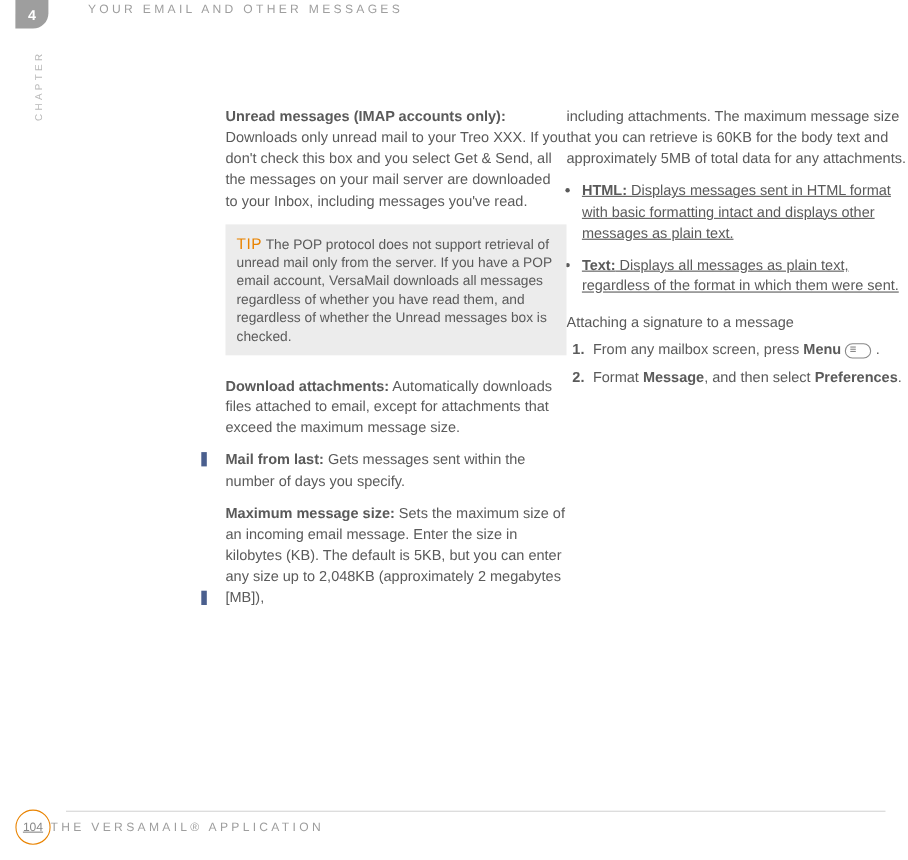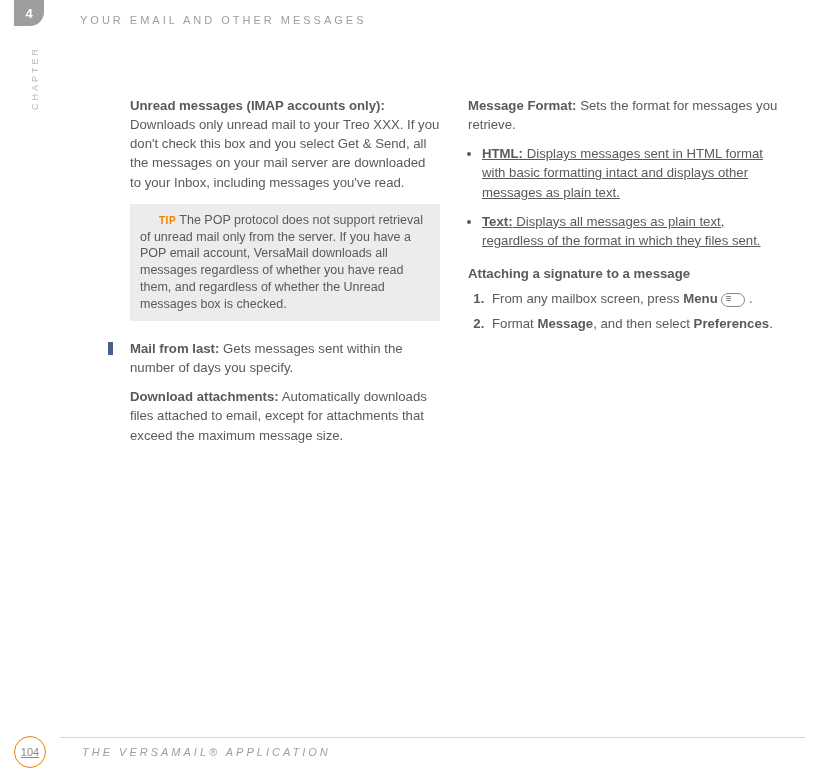--- a/index.html
+++ b/index.html
@@ -28,38 +28,38 @@
     justify-content: center;
     font-size: 13px;
     font-weight: bold;
     margin-left: 14px;
   }
   .header-title {
     letter-spacing: 3px;
     font-size: 11px;
     color: #9e9e9e;
     margin-left: 36px;
-    margin-top: 14px;
+    margin-top: 3px;
   }
   .chapter-label {
     position: absolute;
     left: 30px;
     top: 50px;
     transform: rotate(-90deg);
     transform-origin: left top;
     letter-spacing: 3px;
     font-size: 9px;
     color: #b8b8b8;
     translate: 0 60px;
   }
   .content {
     display: flex;
     margin-left: 130px;
     margin-top: 70px;
-    gap: 28px;
+    justify-content: flex-end;
   }
   .column {
     width: 310px;
     font-size: 13.2px;
     line-height: 1.45;
   }
   .para {
     margin-bottom: 10px;
   }
   .bold {
@@ -68,24 +68,23 @@
   }
   .tipbox {
     background: #ececec;
     padding: 8px 10px;
     font-size: 12.5px;
     line-height: 1.35;
     margin: 12px 0 18px 0;
   }
   .tip-label {
     color: #e98300;
-    font-weight: bold;
-    font-size: 10px;
+    font-weight: normal;
+    font-size: 14px;
     letter-spacing: 0.5px;
-    margin-left: 19px;
   }
   .marker-col {
     position: relative;
   }
   .marker {
     position: absolute;
     left: -22px;
     width: 5px;
     height: 13px;
     background: #4a5f8e;
@@ -142,36 +141,34 @@
     border: 1.5px solid #e98300;
     border-radius: 50%;
     display: flex;
     align-items: center;
     justify-content: center;
     font-size: 11px;
     color: #888;
     text-decoration: underline;
   }
   .footer-title {
-    margin-left: 36px;
     letter-spacing: 3px;
     font-size: 11px;
     color: #9e9e9e;
-    font-style: italic;
   }
   .footer-line {
     position: absolute;
     bottom: 44px;
     left: 60px;
     right: 20px;
     height: 1px;
     background: #d5d5d5;
   }
   .section-heading {
-    font-weight: bold;
+    font-weight: normal;
     color: #5a5a5a;
     margin-bottom: 4px;
   }
 </style>
 </head>
 <body>
 
 <div class="header">
   <div class="chapter-tab">4</div>
   <div class="header-title">YOUR EMAIL AND OTHER MESSAGES</div>
@@ -183,43 +180,45 @@
 
   <div class="column marker-col">
     <div class="para">
       <span class="bold">Unread messages (IMAP accounts only):</span><span> Downloads only unread mail to your Treo XXX. If you don't check this box and you select Get &amp; Send, all the messages on your mail server are downloaded to your Inbox, including messages you've read.</span>
     </div>
 
     <div class="tipbox">
       <span class="tip-label">TIP</span><span> The POP protocol does not support retrieval of unread mail only from the server. If you have a POP email account, VersaMail downloads all messages regardless of whether you have read them, and regardless of whether the Unread messages box is checked.</span>
     </div>
 
+    <div class="para">
+      <span class="bold">Download attachments:</span><span> Automatically downloads files attached to email, except for attachments that exceed the maximum message size.</span>
+    </div>
+
     <div class="para" style="position:relative">
       <div class="marker" style="top:3px"></div>
       <span class="bold">Mail from last:</span><span> Gets messages sent within the number of days you specify.</span>
     </div>
 
-    <div class="para">
-      <span class="bold">Download attachments:</span><span> Automatically downloads files attached to email, except for attachments that exceed the maximum message size.</span>
-    </div>
-
+    <div class="para" style="position:relative">
+      <div class="marker" style="top:80px"></div>
+      <span class="bold">Maximum message size:</span><span> Sets the maximum size of an incoming email message. Enter the size in kilobytes (KB). The default is 5KB, but you can enter any size up to 2,048KB (approximately 2 megabytes [MB]),</span>
+    </div>
   </div>
 
   <div class="column">
-
-    <div class="para">
-      <span class="bold">Message Format:</span><span> Sets the format for messages you retrieve.</span>
-    </div>
+    <div class="para">including attachments. The maximum message size that you can retrieve is 60KB for the body text and approximately 5MB of total data for any attachments.</div>
+
 
     <ul class="bullet-list">
       <li>
         <span class="bold">HTML:</span><span> Displays messages sent in HTML format with basic formatting intact and displays other messages as plain text.</span>
       </li>
       <li>
-        <span class="bold">Text:</span><span> Displays all messages as plain text, regardless of the format in which they files sent.</span>
+        <span class="bold">Text:</span><span> Displays all messages as plain text, regardless of the format in which them were sent.</span>
       </li>
     </ul>
 
     <div class="section-heading">Attaching a signature to a message</div>
 
     <ol class="num-list">
       <li>
         <span>From any mailbox screen, press </span><span class="bold">Menu</span>
         <span class="menu-icon"></span><span> .</span>
       </li>

